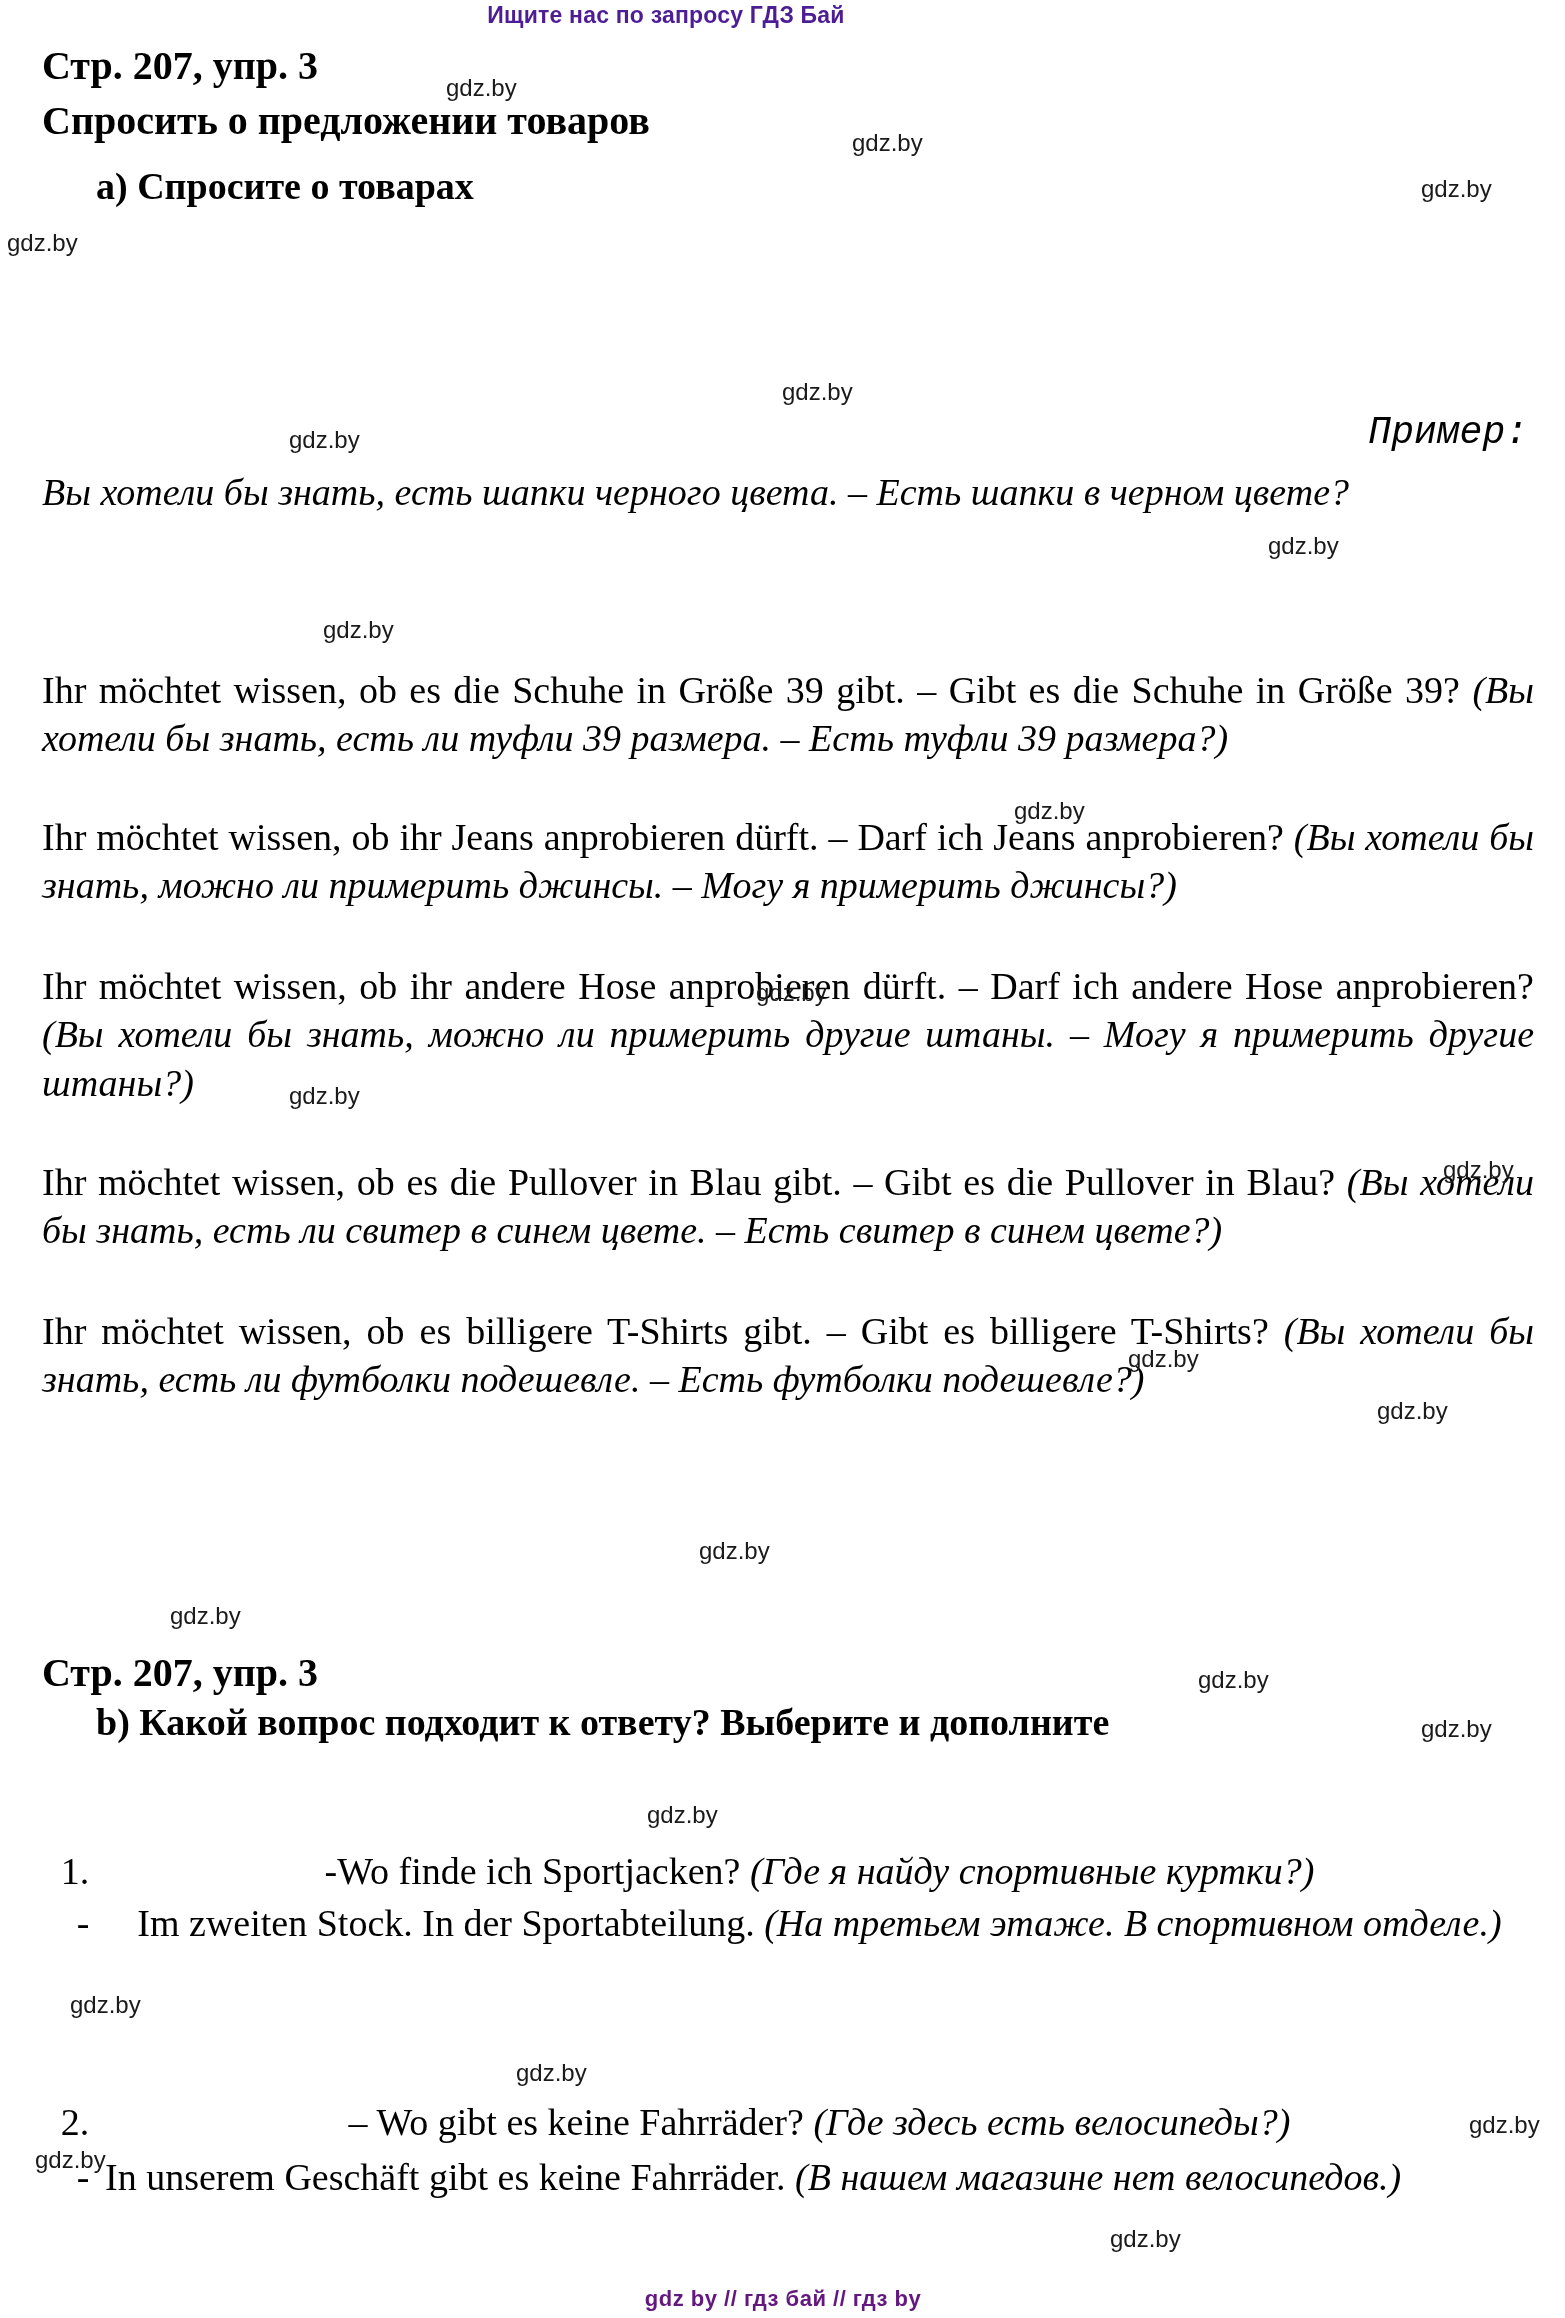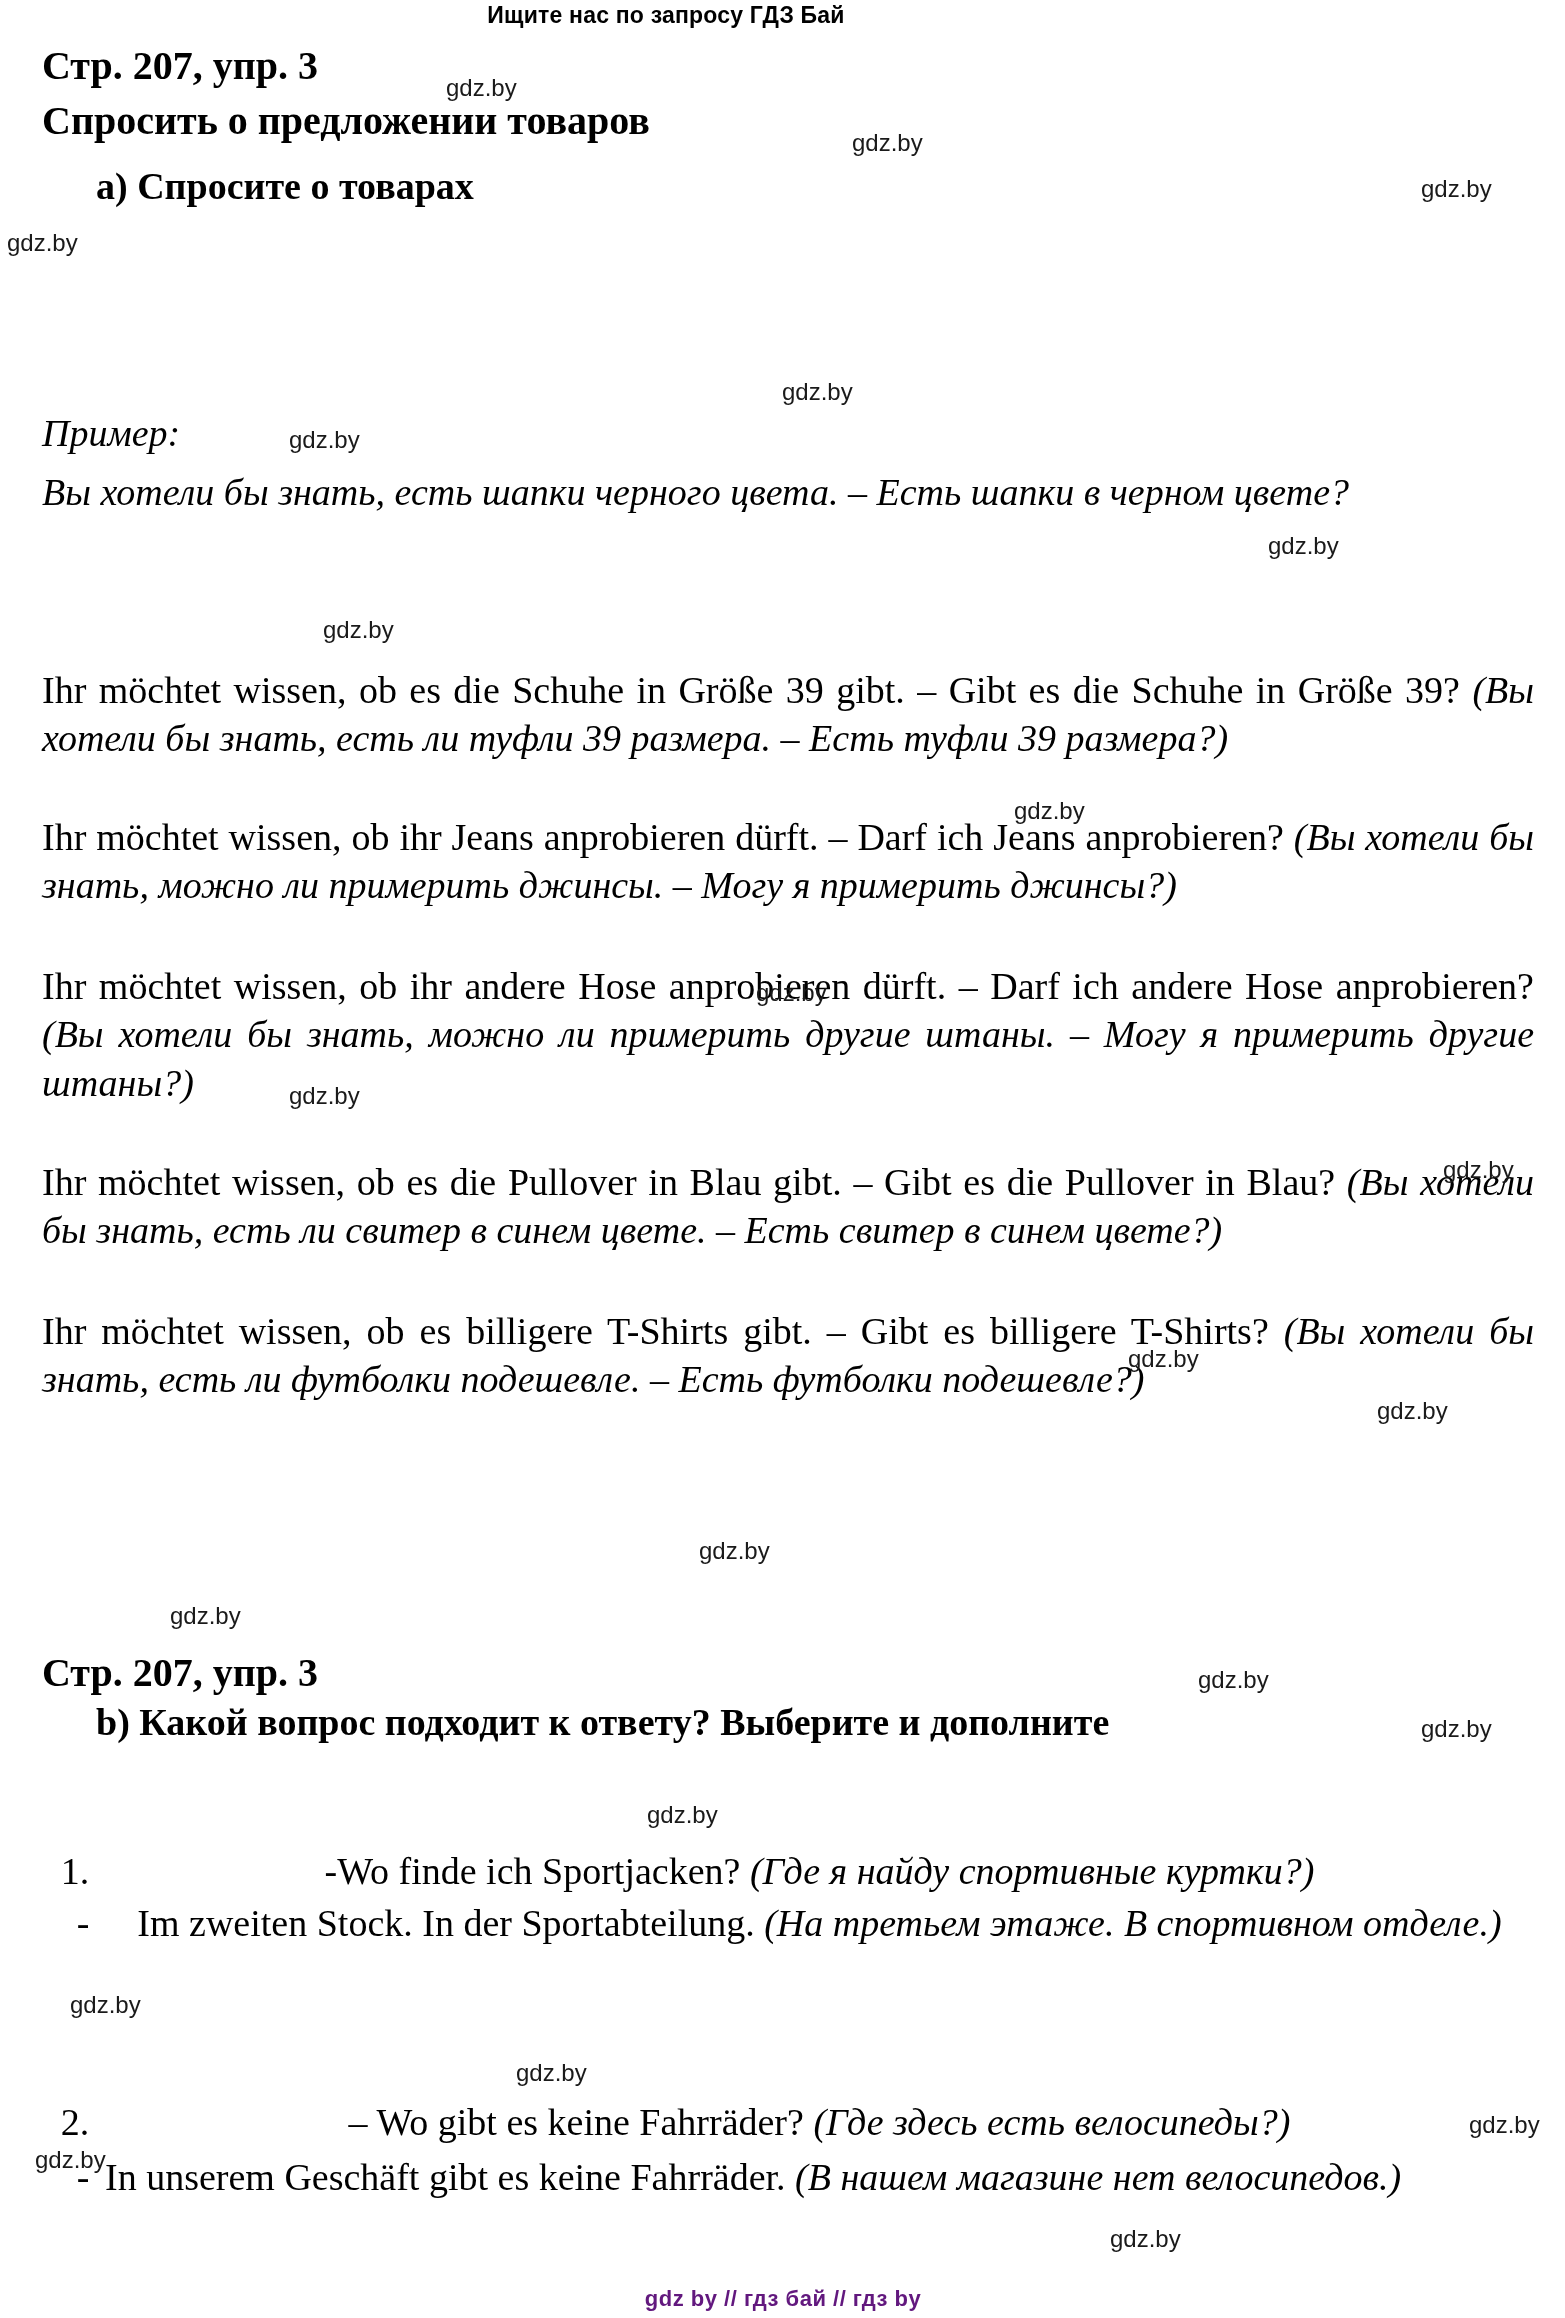--- a/index.html
+++ b/index.html
@@ -19,21 +19,21 @@
   
   .promo-header {
     position: absolute;
     top: 1.7px;
     left: 0;
     width: 1332px;
     text-align: center;
     font-family: "Liberation Sans", sans-serif;
     font-weight: bold;
     font-size: 23px;
-    color: #000000;
+    color: #4c1d95;
     letter-spacing: 0.2px;
   }
 
   
   .promo-footer {
     position: absolute;
     bottom: 7px;
     left: 0;
     width: 1566px;
     text-align: center;
@@ -83,21 +83,21 @@
   }
 
   
   .para {
     font-family: "Liberation Serif", serif;
     font-size: 38px;
     line-height: 1.27;
     text-align: justify;
     text-justify: inter-word;
   }
-  .para.nojust { text-align: left; }
+  .para.nojust { text-align: right; font-family: Liberation Mono, monospace; }
   .it { font-style: italic; }
 
   
   .dlg-line {
     font-family: "Liberation Serif", serif;
     font-size: 38px;
     line-height: 1.27;
     display: flex;
     align-items: flex-start;
   }

